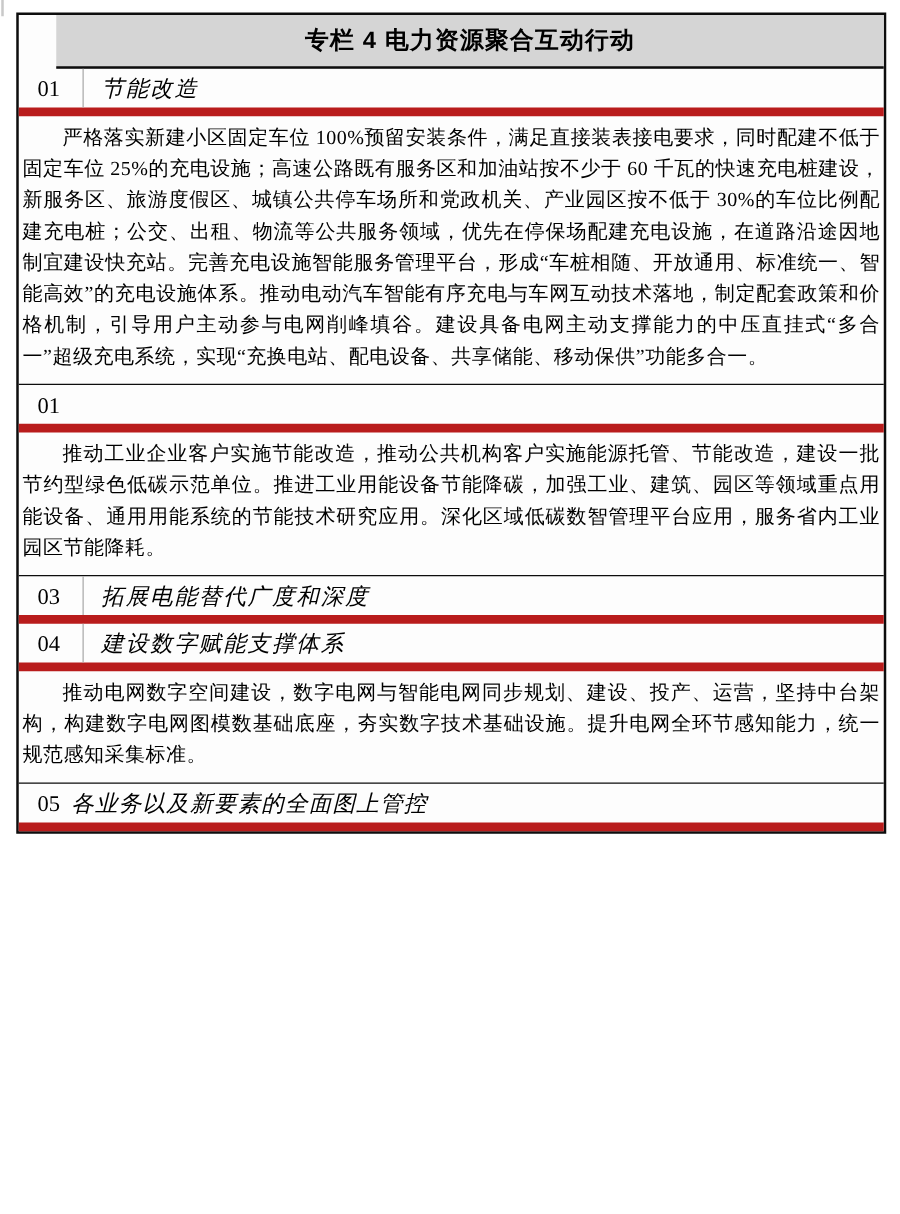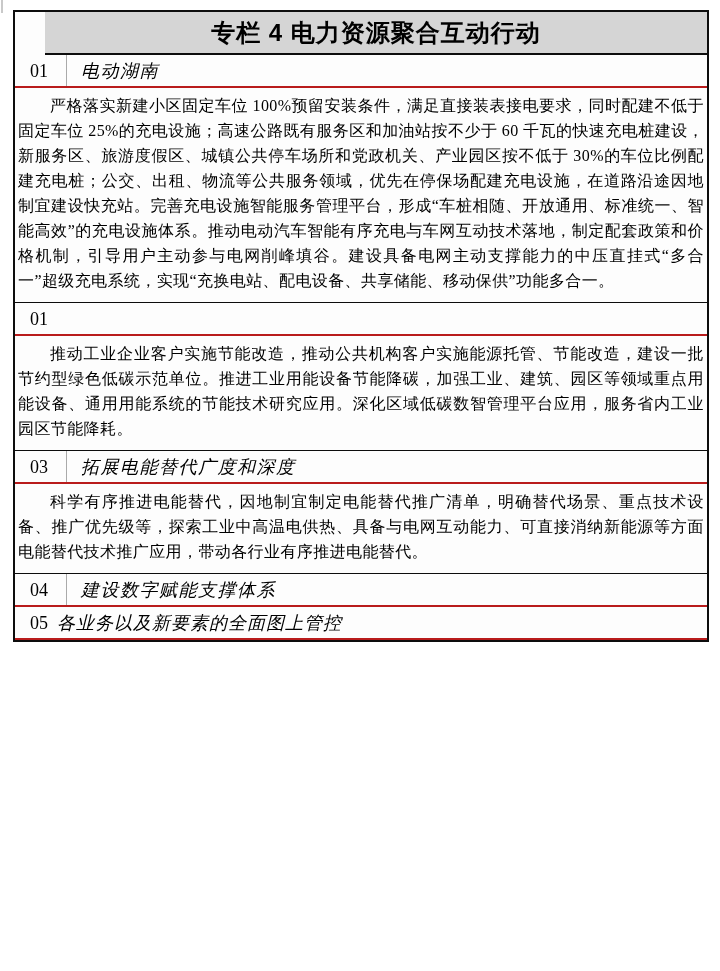--- a/index.html
+++ b/index.html
@@ -20,31 +20,31 @@
     position: absolute; left: 13px; top: 10px;
     width: 696px;
     border: 2px solid #0d0d0d;
     background: #fdfdfd;
   }
   .title-row {
     background: #d5d5d5;
     border-bottom: 2px solid #0d0d0d;
     font-family: "Liberation Sans", "DejaVu Sans", sans-serif;
     font-weight: 700;
-    font-size: 24px;
+    font-size: 19px;
     line-height: 23px;
     text-align: center;
     padding: 9px 0 9px 0;
     letter-spacing: 1px;
     margin-left: 30px;
   }
   .sec-row {
     display: flex;
     align-items: center;
-    border-bottom: 2px solid #b91c1c;
+    border-bottom: 7px solid #b91c1c;
     font-size: 18px;
     line-height: 20px;
   }
   .sec-num {
     width: 51px;
     padding: 6px 0 5px 15px;
     flex: 0 0 auto;
     font-style: normal;
   }
   .sec-title {
@@ -75,38 +75,38 @@
 <body>
 
 <div class="edge-artifact"></div>
 
 <div class="panel">
 
   <div class="title-row">专栏 4  电力资源聚合互动行动</div>
 
   <div class="sec-row">
     <span class="sec-num">01</span>
-    <span class="sec-title">电动湖南</span>
+    <span class="sec-title">节能改造</span>
   </div>
   <div class="sec-body">严格落实新建小区固定车位 100%预留安装条件，满足直接装表接电要求，同时配建不低于固定车位 25%的充电设施；高速公路既有服务区和加油站按不少于 60 千瓦的快速充电桩建设，新服务区、旅游度假区、城镇公共停车场所和党政机关、产业园区按不低于 30%的车位比例配建充电桩；公交、出租、物流等公共服务领域，优先在停保场配建充电设施，在道路沿途因地制宜建设快充站。完善充电设施智能服务管理平台，形成“车桩相随、开放通用、标准统一、智能高效”的充电设施体系。推动电动汽车智能有序充电与车网互动技术落地，制定配套政策和价格机制，引导用户主动参与电网削峰填谷。建设具备电网主动支撑能力的中压直挂式“多合一”超级充电系统，实现“充换电站、配电设备、共享储能、移动保供”功能多合一。</div>
 
   <div class="sec-row">
     <span class="sec-num">01</span>
   </div>
   <div class="sec-body">推动工业企业客户实施节能改造，推动公共机构客户实施能源托管、节能改造，建设一批节约型绿色低碳示范单位。推进工业用能设备节能降碳，加强工业、建筑、园区等领域重点用能设备、通用用能系统的节能技术研究应用。深化区域低碳数智管理平台应用，服务省内工业园区节能降耗。</div>
 
   <div class="sec-row">
     <span class="sec-num">03</span>
     <span class="sec-title">拓展电能替代广度和深度</span>
   </div>
-  <div class="sec-body">科学有序推进电能替代，因地制宜制定电能替代推广清单，明确替代场景、重点技术设备、推广优先级等，探索工业中高温电供热、具备与电网互动能力、可直接消纳新能源等方面电能替代技术推广应用，带动各行业有序推进电能替代。</div>
 
   <div class="sec-row">
     <span class="sec-num">04</span>
     <span class="sec-title">建设数字赋能支撑体系</span>
   </div>
+  <div class="sec-body">推动电网数字空间建设，数字电网与智能电网同步规划、建设、投产、运营，坚持中台架构，构建数字电网图模数基础底座，夯实数字技术基础设施。提升电网全环节感知能力，统一规范感知采集标准。</div>
 
   <div class="sec-row no-divider">
     <span class="sec-num">05</span>
     <span class="sec-title">各业务以及新要素的全面图上管控</span>
   </div>
 
 </div>
 
 </body></html>

